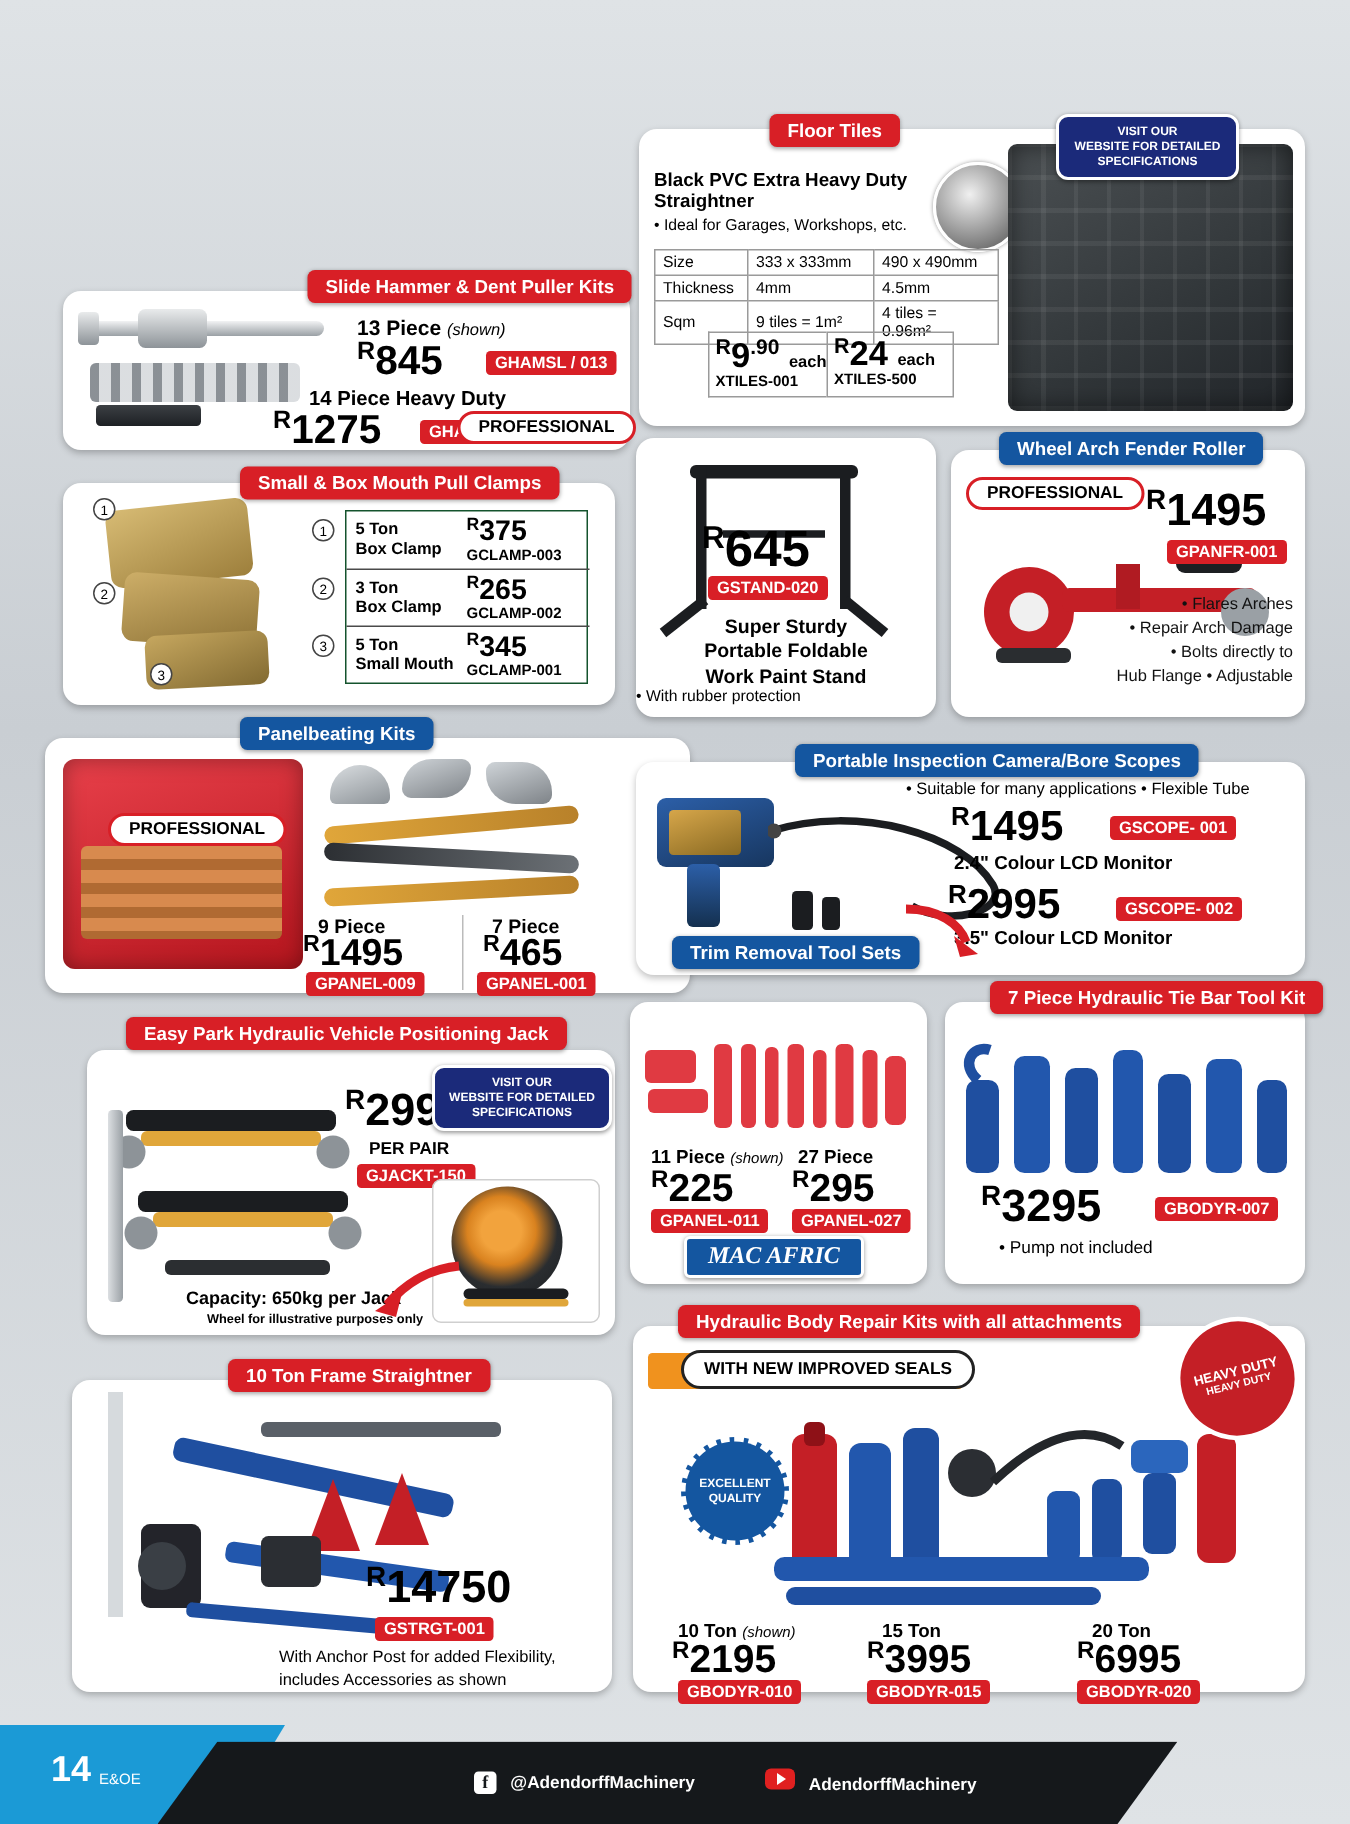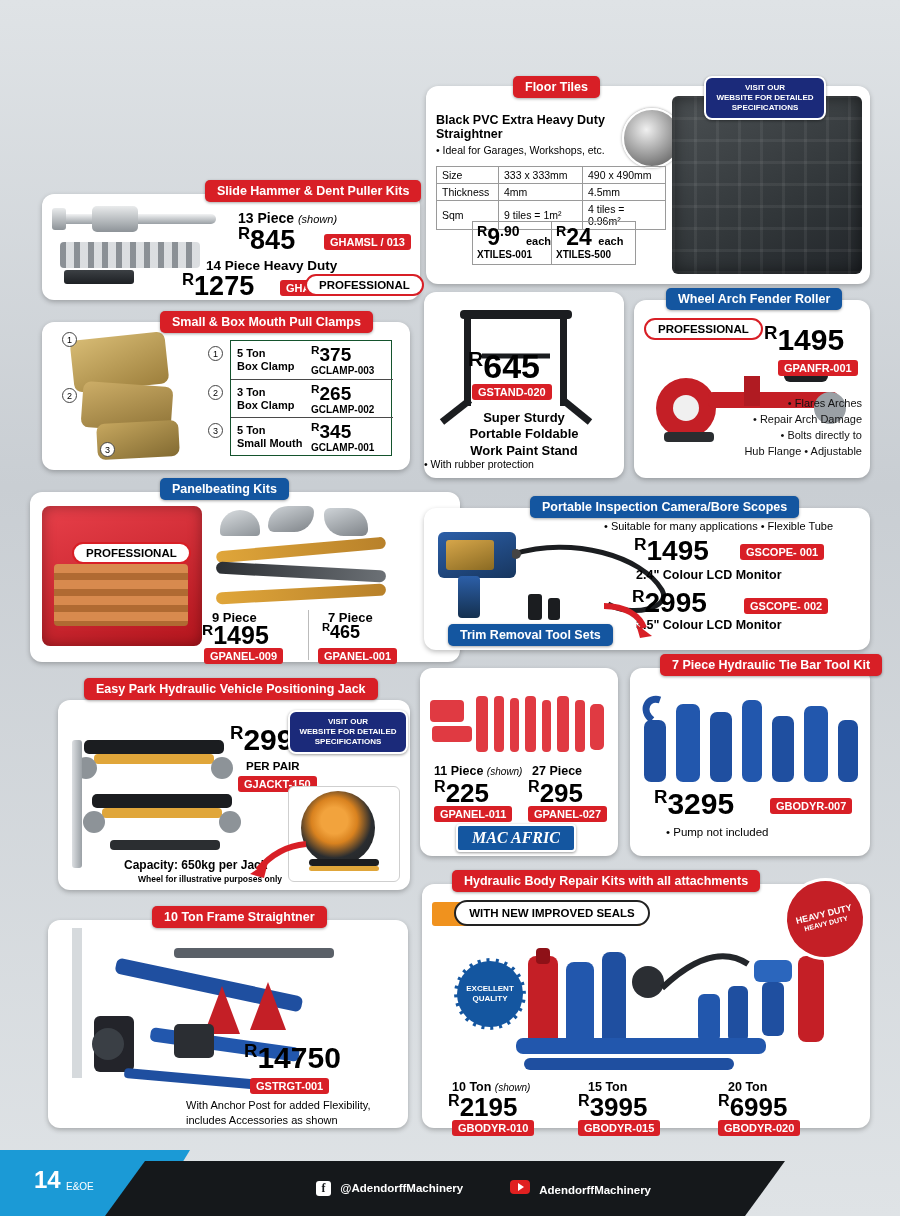--- a/index.html
+++ b/index.html
@@ -376,21 +376,21 @@
     <div style="position:absolute; left:186px; top:96px; width:170px; height:12px; background:linear-gradient(90deg,#e0a63a,#b8812a); border-radius:6px; transform:rotate(-3deg);"></div>
 
     <div style="position:absolute; left:182px; top:118px; font-size:13px; font-weight:bold;">9 Piece</div>
     <div class="price" style="position:absolute; left:172px; top:130px; font-size:25px;">
       <span class="r">R</span><span>1495</span>
     </div>
     <span class="code" style="position:absolute; left:174px; top:156px;">GPANEL-009</span>
 
     <div style="position:absolute; left:278px; top:118px; width:1px; height:50px; background:#bbb;"></div>
     <div style="position:absolute; left:298px; top:118px; font-size:13px; font-weight:bold;">7 Piece</div>
-    <div class="price" style="position:absolute; left:292px; top:130px; font-size:18px;">
+    <div class="price" style="position:absolute; left:292px; top:130px; font-size:25px;">
       <span class="r">R</span><span>465</span>
     </div>
     <span class="code" style="position:absolute; left:288px; top:156px;">GPANEL-001</span>
   </div>
   <div class="ribbon blue" style="left:160px; top:478px;">Panelbeating Kits</div>
   <div class="pro-badge" style="position:absolute; left:72px; top:542px;">PROFESSIONAL</div>
 
   <div class="card" style="left:424px; top:508px; width:446px; height:142px;">
     <div style="position:absolute; left:180px; top:12px; font-size:11px;">•  Suitable for many applications  •  Flexible Tube</div>
 

